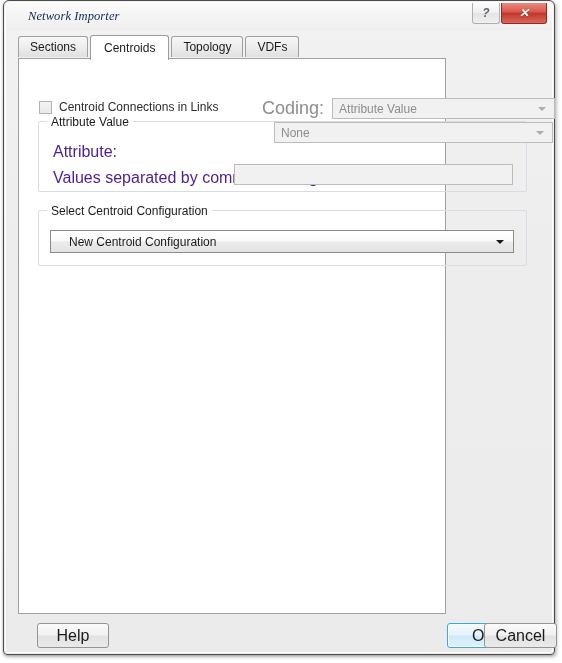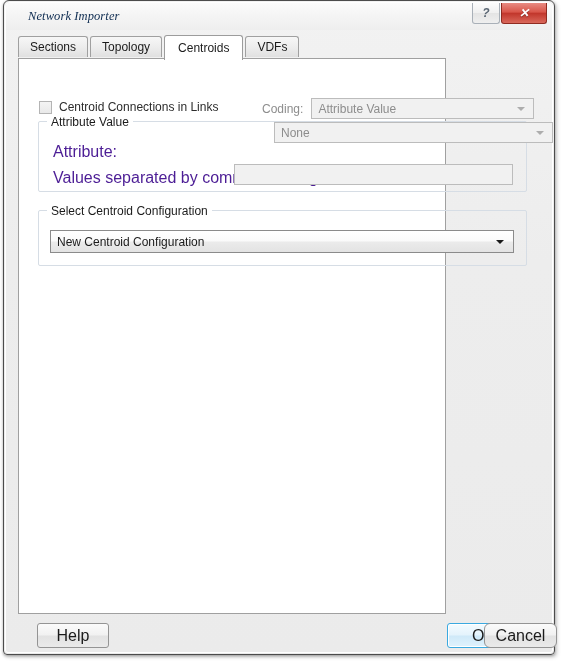--- a/index.html
+++ b/index.html
@@ -172,21 +172,21 @@
   }
 
   .coding-row {
     position: absolute;
     left: 243px;
     top: 39px;
     display: flex;
     align-items: center;
   }
   .coding-label {
-    font-size: 12px;
+    font-size: 18px;
     color: #8d8d8d;
     margin-right: 8px;
   }
 
   
   .combo {
     height: 21px;
     box-sizing: border-box;
     border: 1px solid #bcbcbc;
     background: #f1f1f1;
@@ -280,21 +280,21 @@
     font-size: 16px;
     color: #1b1b1b;
   }
   .button.default {
     border: 1px solid #3aa9e0;
     background: linear-gradient(to bottom, #f3fbff 0%, #e4f3fc 48%, #cfe9f8 52%, #dff2fd 100%);
     box-shadow: inset 0 0 0 1px #ffffff;
   }
   #btn-help  { left: 19px;  top: 589px; width: 72px; }
   #btn-ok    { left: 386px; top: 589px; width: 73px; margin-left: 43px; }
-  #btn-cancel{ left: 466px; top: 589px; width: 73px; border-radius: 6px; }
+  #btn-cancel{ left: 466px; top: 589px; width: 73px; }
 </style>
 </head>
 <body>
 
 <div class="window">
   <div class="window-inner-line"></div>
 
   <div class="titlebar">
     <div class="title-text">Network Importer</div>
     <div class="win-buttons">
@@ -306,25 +306,25 @@
       </div>
     </div>
   </div>
 
   <div class="dialog-body">
 
     <div class="tabstrip">
       <div class="tab">
         <span>Sections</span>
       </div>
+      <div class="tab active">
+        <span>Centroids</span>
+      </div>
       <div class="tab">
         <span>Topology</span>
-      </div>
-      <div class="tab active">
-        <span>Centroids</span>
       </div>
       <div class="tab">
         <span>VDFs</span>
       </div>
     </div>
 
     <div class="tab-panel">
 
       <div class="checkbox-row">
         <div class="checkbox"></div>
@@ -354,21 +354,21 @@
         <div class="field-label" style="left:14px; top:47px;">Values separated by commas or range:</div>
 
         <div class="textinput" style="left:195px; top:42px; width:279px;">
           <span style="display:block;padding-left:6px;line-height:19px;color:#8d8d8d;"></span>
         </div>
       </div>
 
       <div class="groupbox" id="group-centroid">
         <div class="group-title">Select Centroid Configuration</div>
 
-        <div class="combo enabled" style="position:absolute; left:11px; top:19px; width:464px;">
+        <div class="combo enabled" style="position:absolute; left:11px; top:19px; width:464px;padding-left:12px;">
           <span class="combo-text">New Centroid Configuration</span>
           <span class="arrow"></span>
         </div>
       </div>
 
     </div>
 
     <div class="button" id="btn-help">
       <span>Help</span>
     </div>

